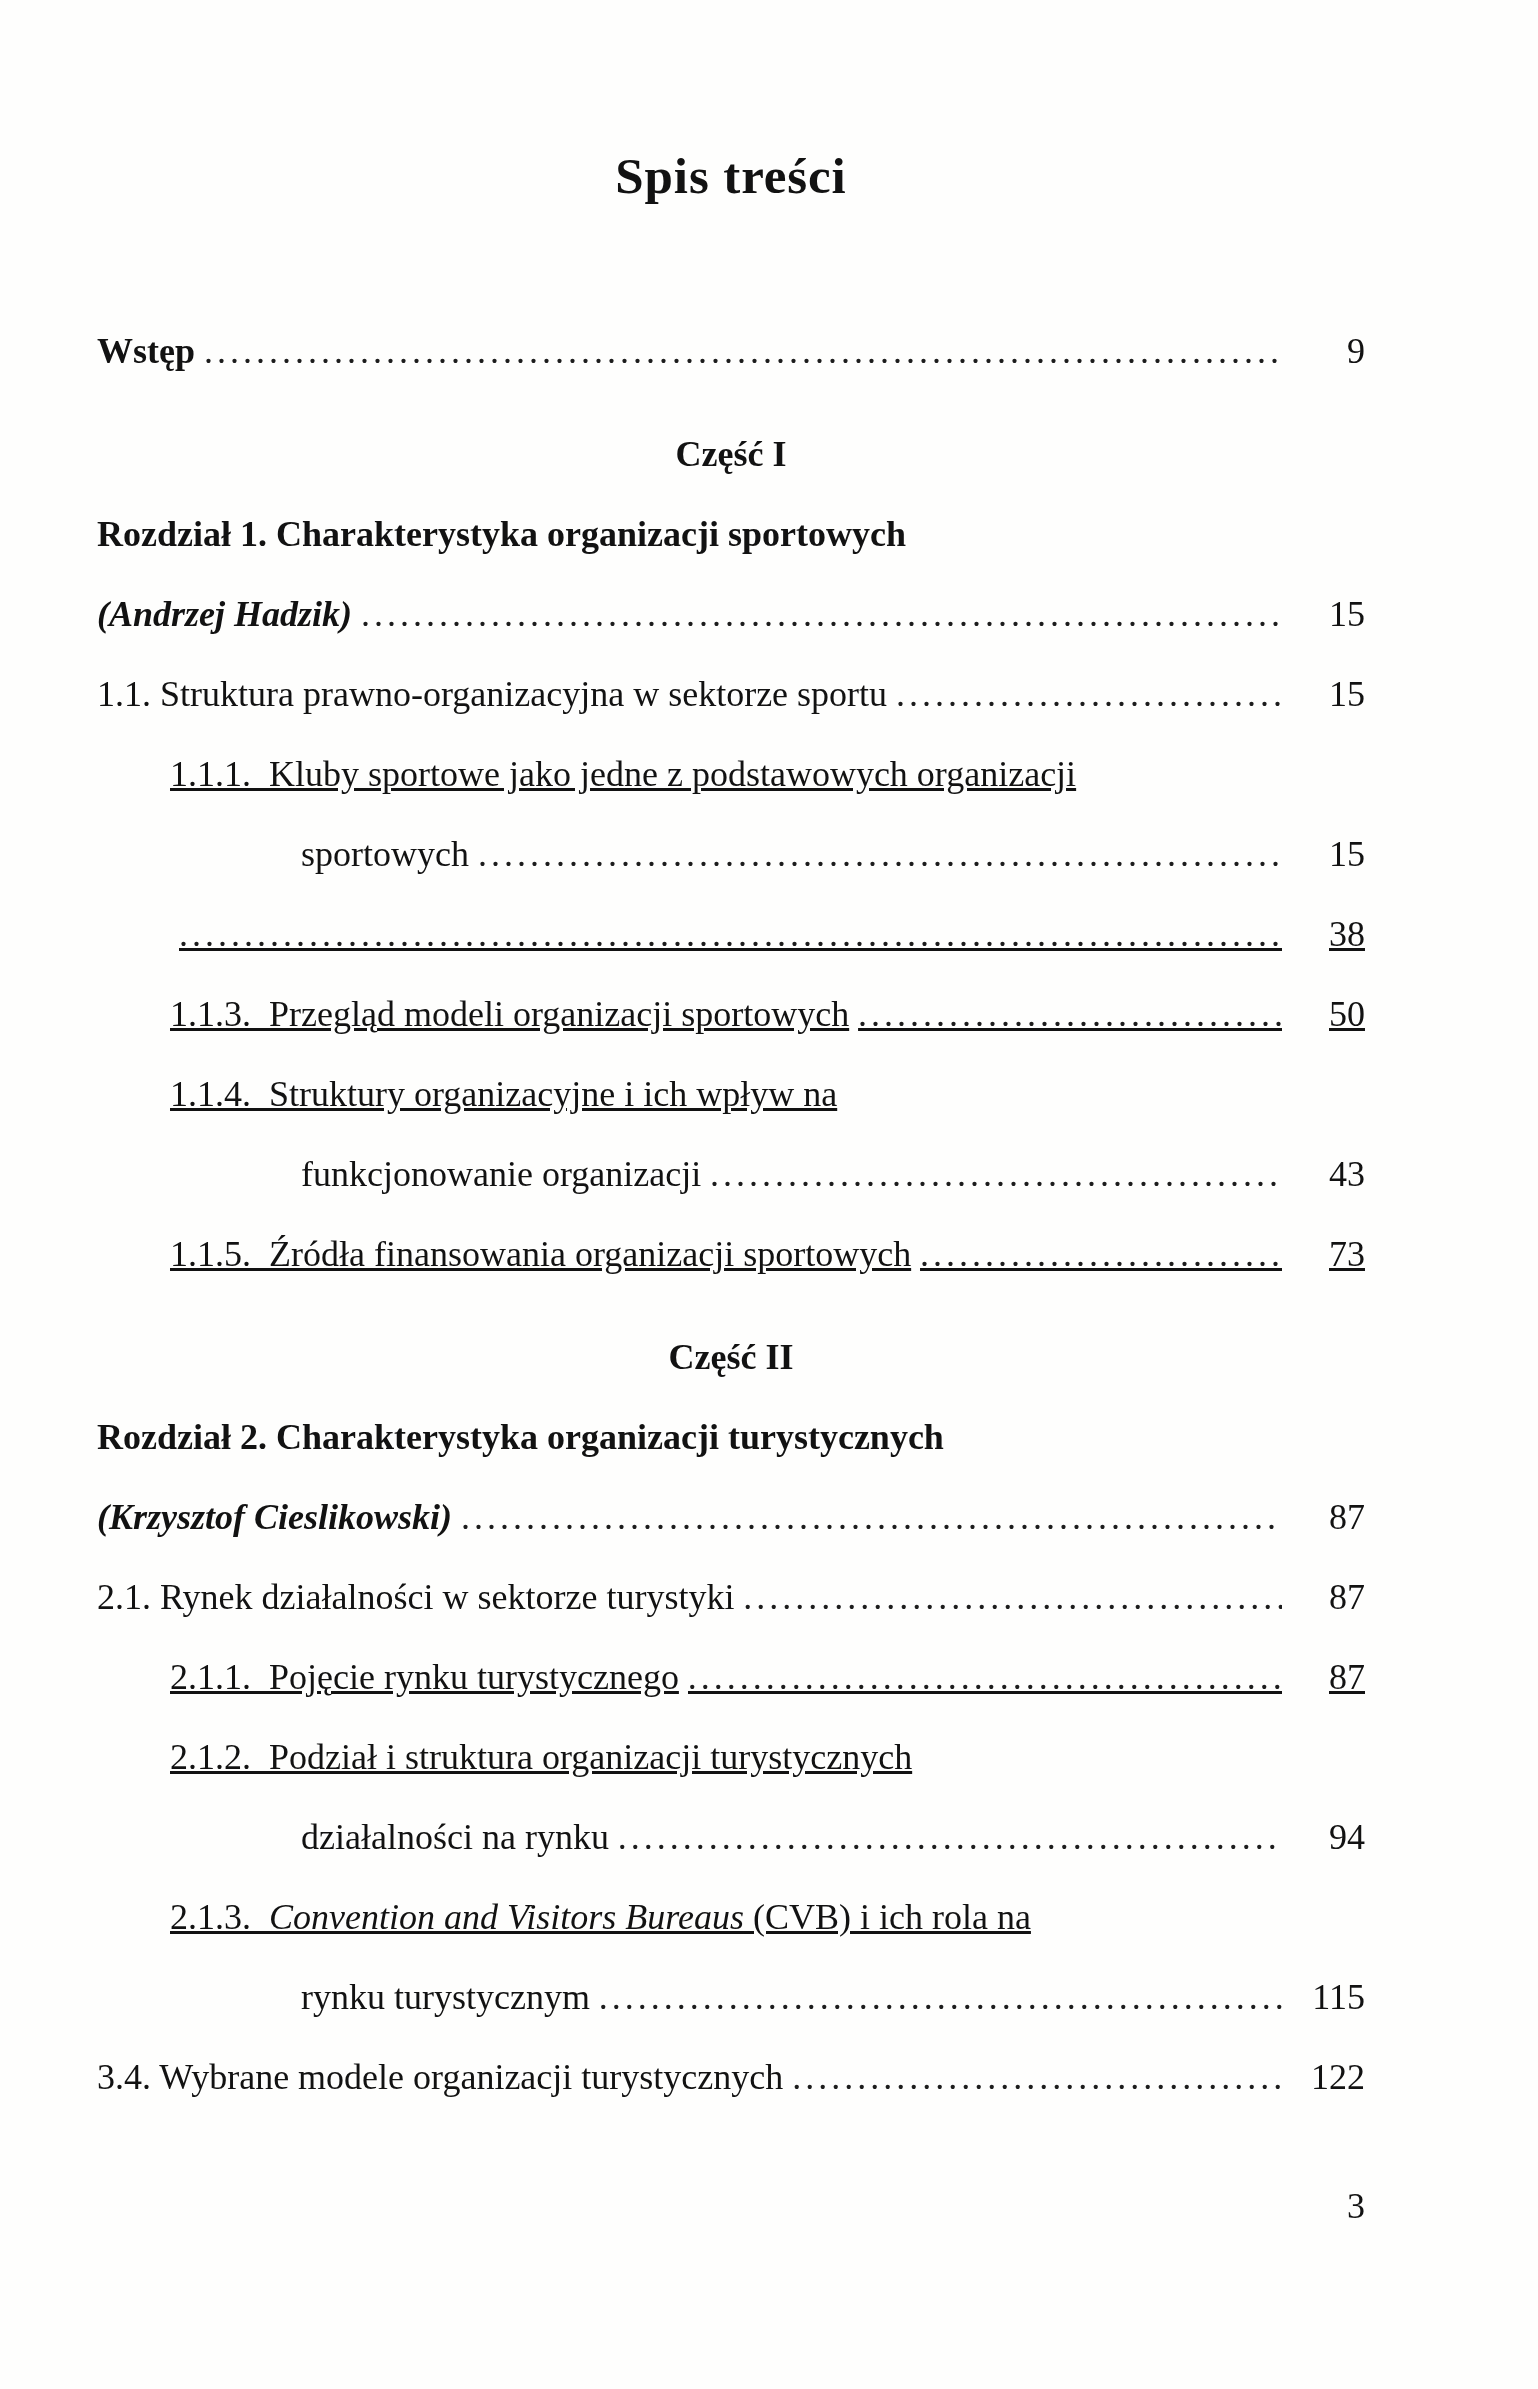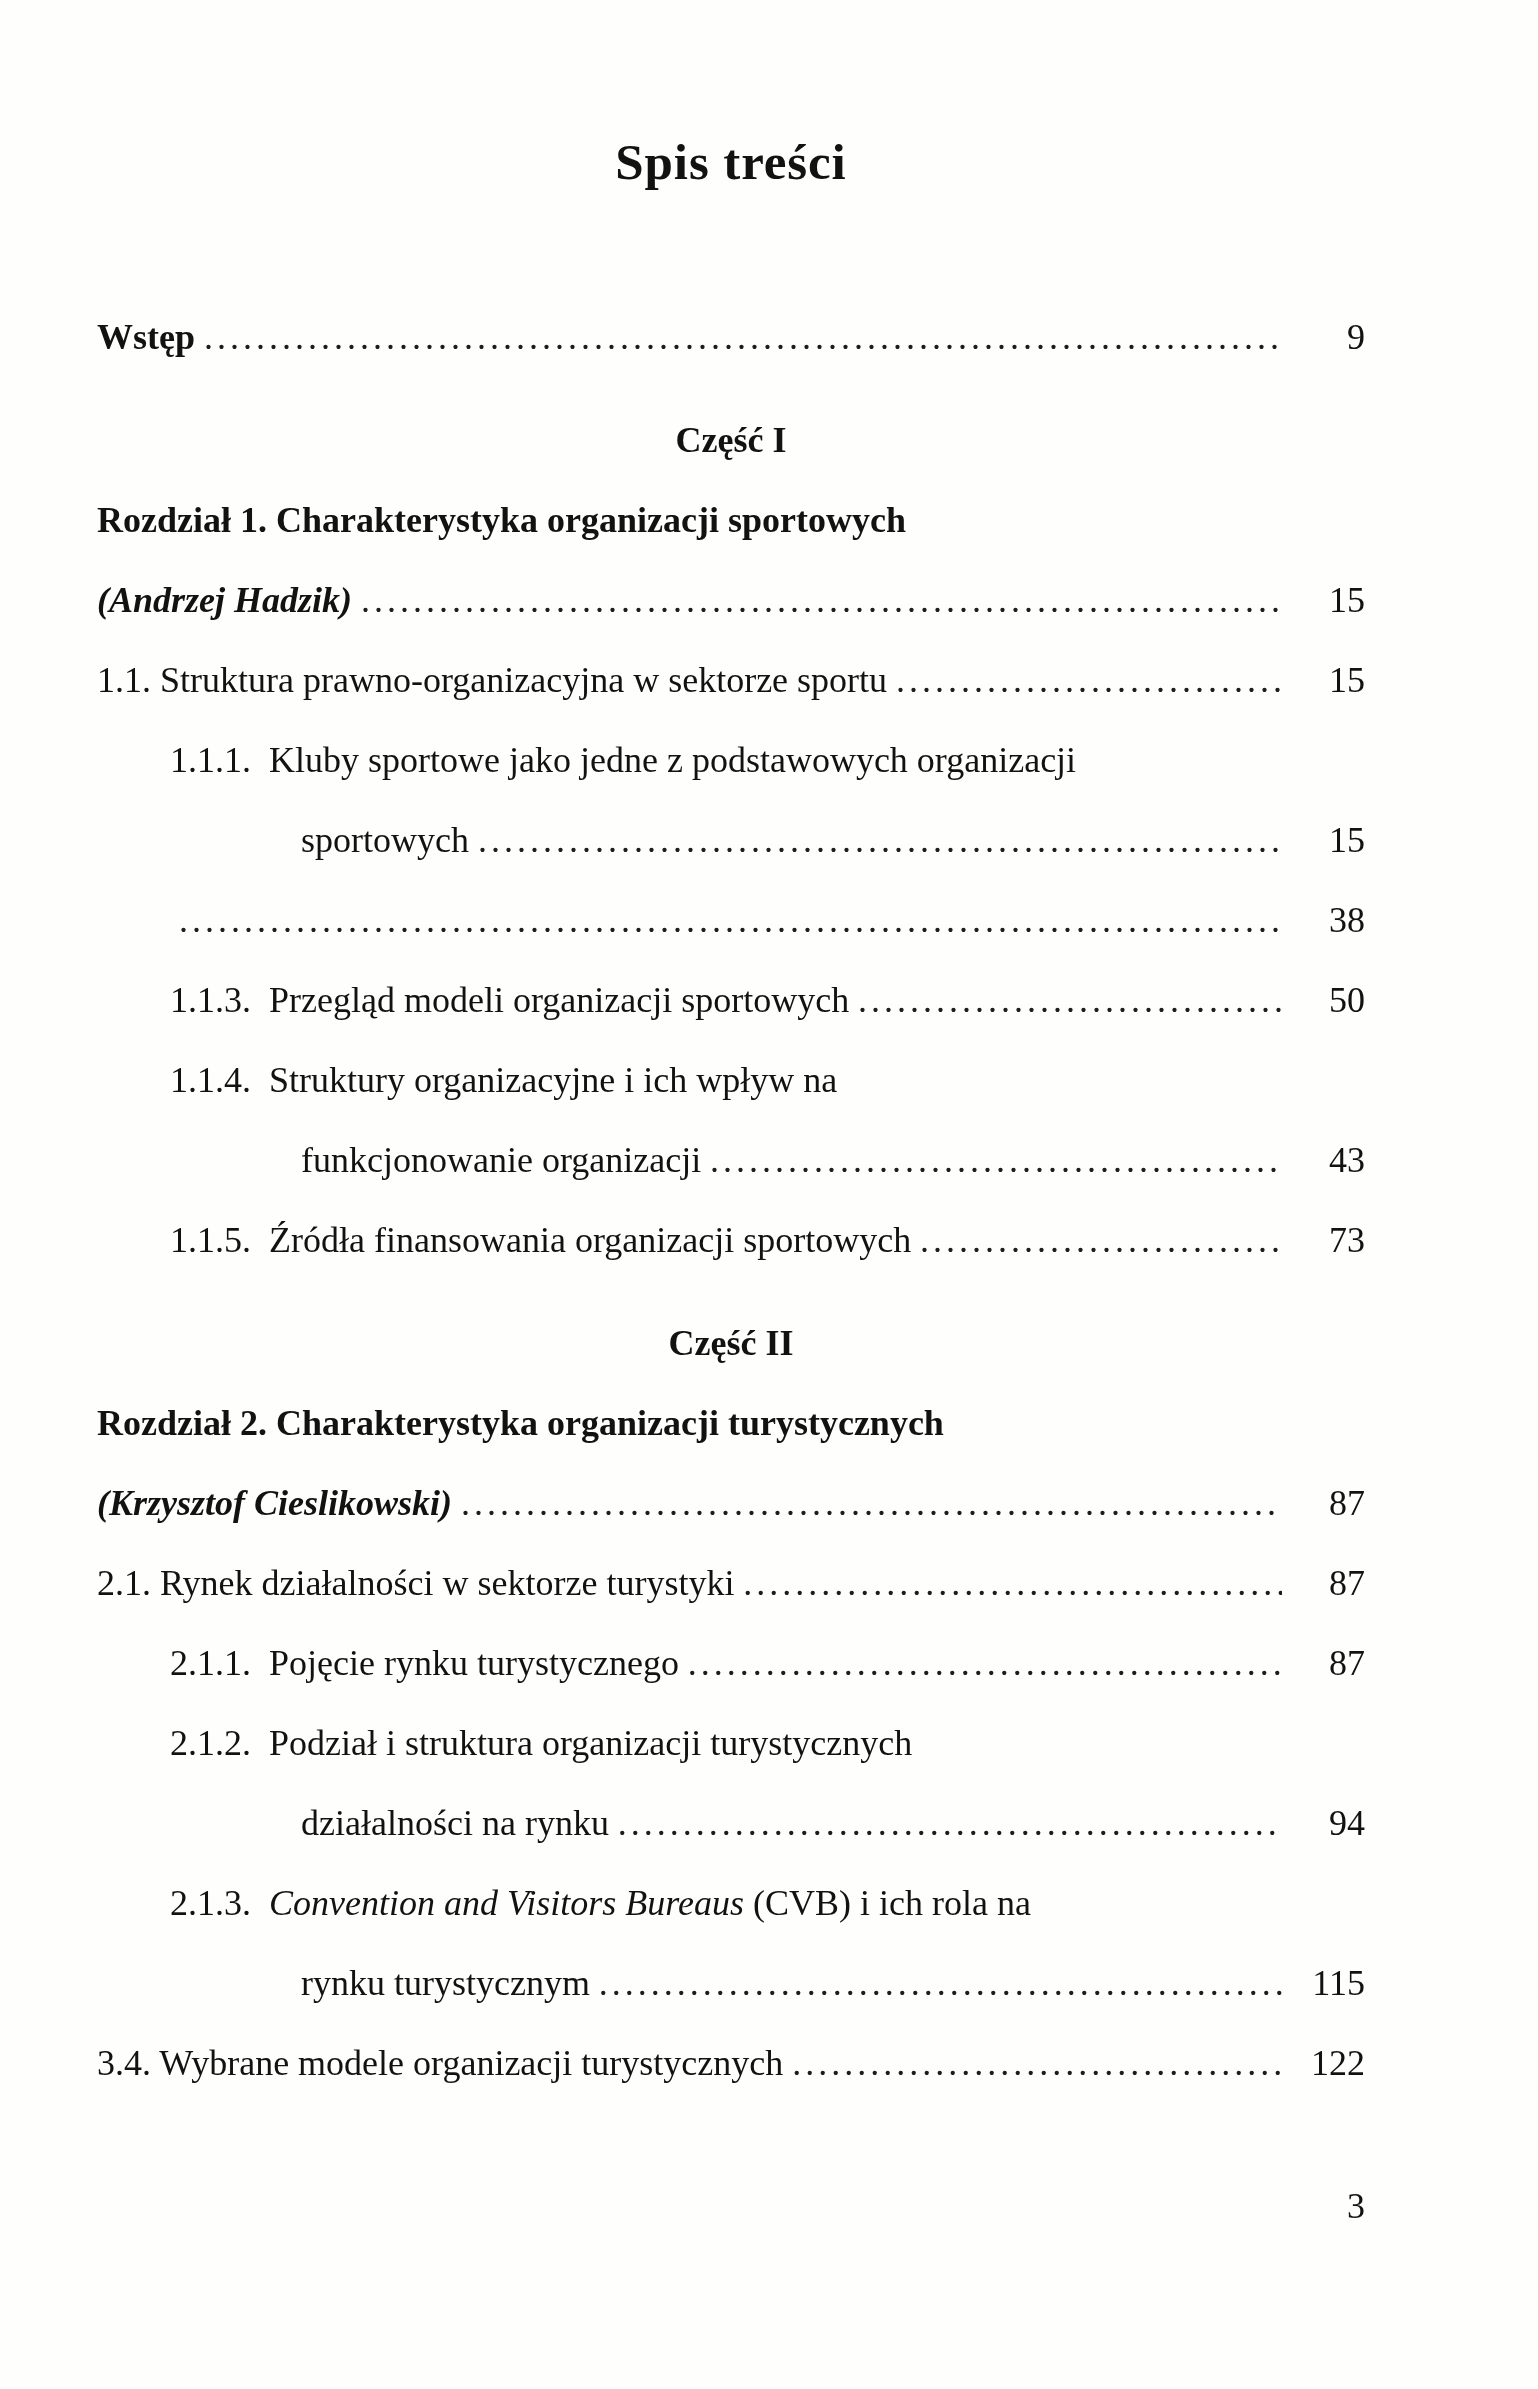--- a/index.html
+++ b/index.html
@@ -13,36 +13,37 @@
     color: #121212;
     padding: 133px 174px 0 97px;
     overflow: hidden;
   }
   .title {
     text-align: center;
     font-size: 51px;
     font-weight: bold;
     letter-spacing: 0.9px;
     margin-bottom: 106px;
+    margin-top: 14px;
   }
   .toc { font-size: 36px; }
   .row {
     display: flex;
     align-items: baseline;
     line-height: 80px;
     white-space: nowrap;
   }
   .row.section {
     display: block;
     text-align: center;
     font-weight: bold;
     margin-top: 23px;
   }
   .indent-0 { padding-left: 0; }
-  .indent-1 { padding-left: 73px; }
+  .indent-1 { padding-left: 73px; text-decoration: underline; }
   .indent-2 { padding-left: 204px; }
   .label { flex: 0 0 auto; }
   .st-n { font-weight: normal; font-style: normal; }
   .st-b { font-weight: bold; }
   .st-i { font-style: italic; }
   .st-bi { font-weight: bold; font-style: italic; }
   .dots {
     flex: 1 1 auto;
     overflow: hidden;
     white-space: nowrap;

